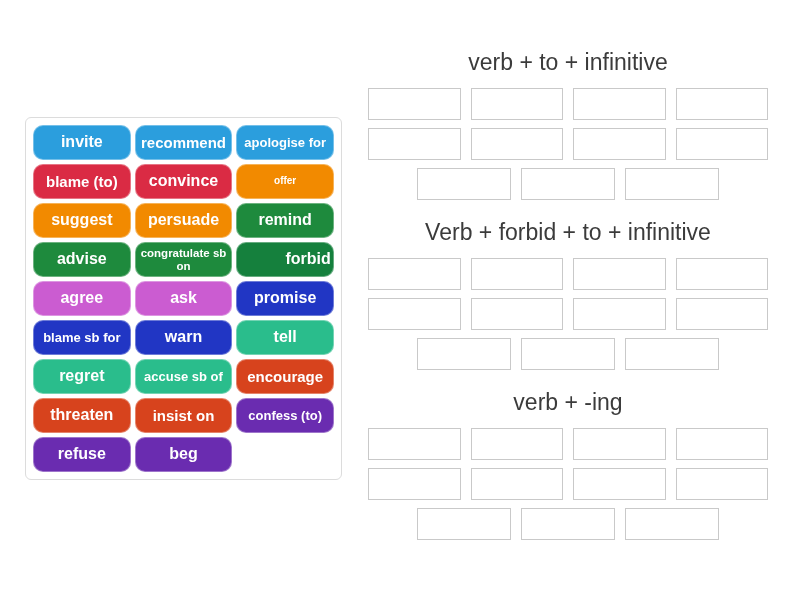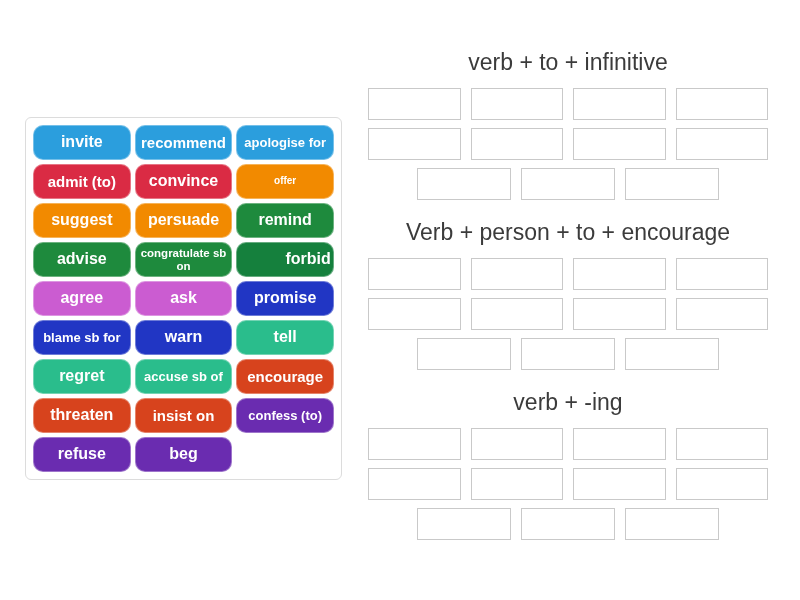--- a/index.html
+++ b/index.html
@@ -81,21 +81,21 @@
 </style>
 </head>
 <body>
 
 <div class="stage">
 
   <div class="word-bank" id="word-bank">
       <div class="tile" style="background: rgb(43, 158, 221); font-size: 16px;">invite</div>
       <div class="tile" style="background: rgb(43, 158, 221); font-size: 15px;">recommend</div>
       <div class="tile" style="background: rgb(43, 158, 221); font-size: 13px;">apologise for</div>
-      <div class="tile" style="background: rgb(218, 43, 68); font-size: 15px;">admit (to)</div>
+      <div class="tile" style="background: rgb(218, 43, 68); font-size: 15px;">blame (to)</div>
       <div class="tile" style="background: rgb(218, 43, 68); font-size: 16px;">convince</div>
       <div class="tile" style="background: rgb(242, 138, 0); font-size: 10px;">offer</div>
       <div class="tile" style="background: rgb(242, 138, 0); font-size: 16px;">suggest</div>
       <div class="tile" style="background: rgb(242, 138, 0); font-size: 16px;">persuade</div>
       <div class="tile" style="background: rgb(30, 138, 61); font-size: 16px;">remind</div>
       <div class="tile" style="background: rgb(30, 138, 61); font-size: 16px;">advise</div>
       <div class="tile" style="background: rgb(30, 138, 61); font-size: 11.5px;">congratulate sb on</div>
       <div class="tile" style="background: #15803d; font-size: 16px; padding-left: 48px;">forbid</div>
       <div class="tile" style="background: rgb(203, 92, 209); font-size: 16px;">agree</div>
       <div class="tile" style="background: rgb(203, 92, 209); font-size: 16px;">ask</div>
@@ -132,21 +132,21 @@
           </div>
           <div class="slot-row">
             <div class="slot" style="border-color: rgb(201, 201, 201);"></div>
             <div class="slot" style="border-color: rgb(201, 201, 201);"></div>
             <div class="slot" style="border-color: rgb(201, 201, 201);"></div>
           </div>
         </div>
     </section>
 
     <section class="group">
-      <h2 class="group-title">Verb + person + to + encourage</h2>
+      <h2 class="group-title">Verb + forbid + to + infinitive</h2>
       <div class="slots">
           <div class="slot-row">
             <div class="slot" style="border-color: rgb(201, 201, 201);"></div>
             <div class="slot" style="border-color: rgb(201, 201, 201);"></div>
             <div class="slot" style="border-color: rgb(201, 201, 201);"></div>
             <div class="slot" style="border-color: rgb(201, 201, 201);"></div>
           </div>
           <div class="slot-row">
             <div class="slot" style="border-color: rgb(201, 201, 201);"></div>
             <div class="slot" style="border-color: rgb(201, 201, 201);"></div>

